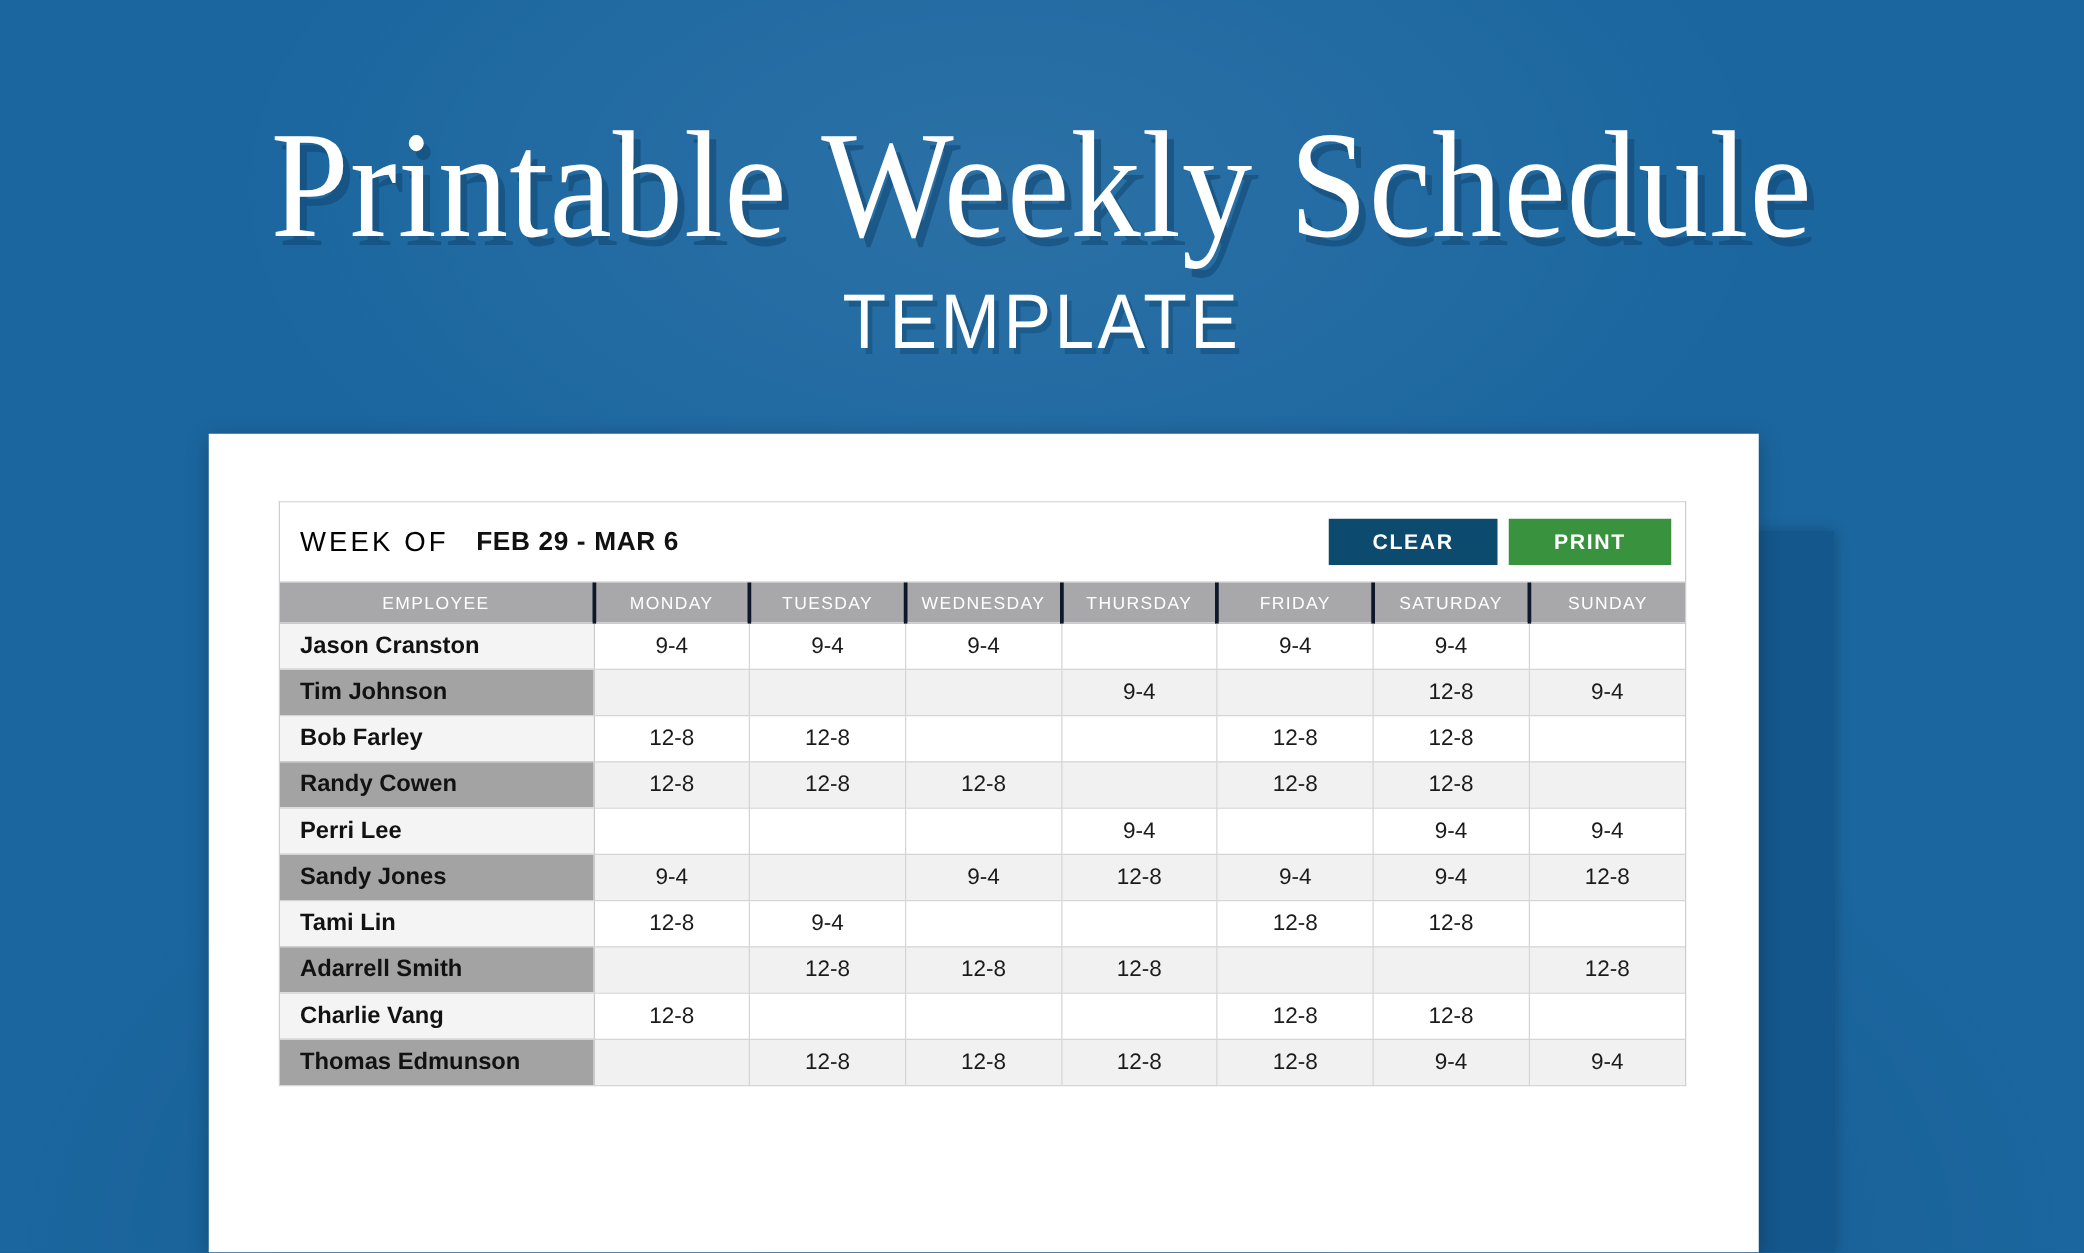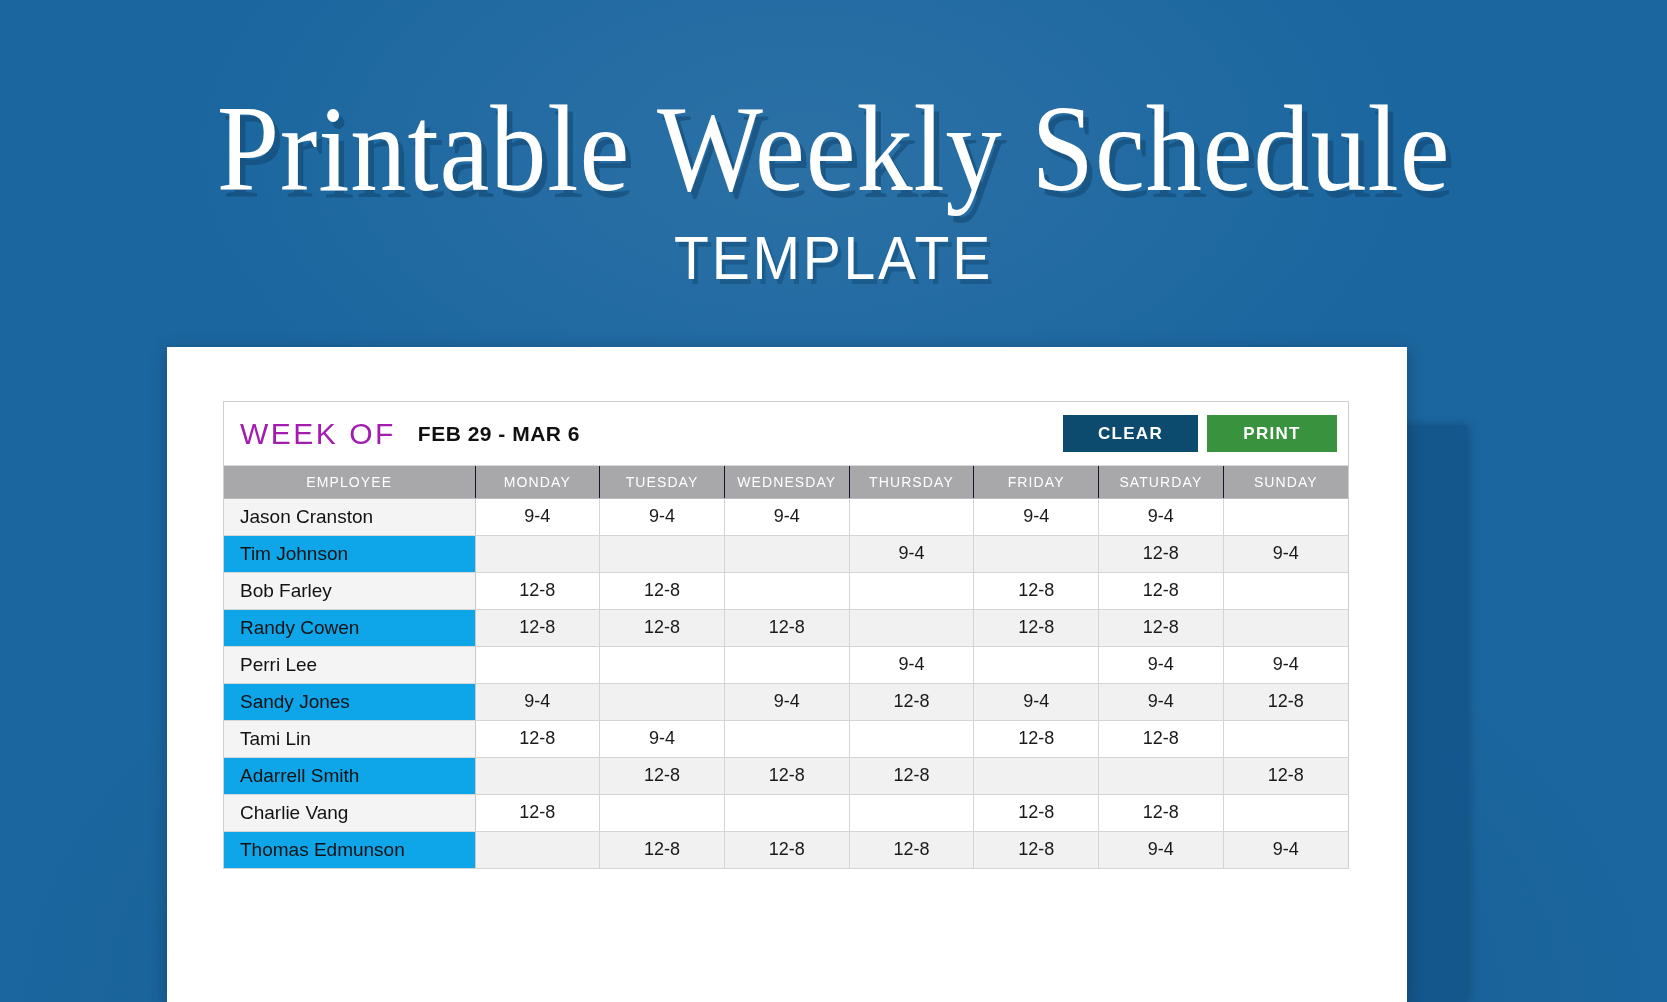--- a/index.html
+++ b/index.html
@@ -107,22 +107,22 @@
   
   #toolbar{
     height:64px;
     display:flex;
     align-items:center;
     padding:0 11px 0 16px;
     background:#fff;
     border-bottom:1px solid #d8d8d8;
   }
   #week-of-label{
-    font-size:30px;
-    color:#a21caf;
+    font-size:22px;
+    color:#000000;
     letter-spacing:2.5px;
     font-weight:400;
   }
   #week-range{
     font-size:21px;
     color:#111;
     font-weight:bold;
     letter-spacing:.5px;
     margin-left:22px;
   }
@@ -151,48 +151,48 @@
     table-layout:fixed;
   }
   thead th{
     background:#a8a8ab;
     color:#ffffff;
     font-size:14px;
     font-weight:400;
     letter-spacing:1.1px;
     height:32px;
     text-align:center;
-    border-right:1px solid #0f172a;
+    border-right:3px solid #0f172a;
     border-bottom:1px solid #bbbbbd;
   }
   thead th:last-child{ border-right:none; }
   thead th.col-employee{ width:251px; }
 
   tbody td{
     height:37px;
     font-size:18px;
     text-align:center;
     color:#1a1a1a;
     border-right:1px solid #d5d5d5;
     border-bottom:1px solid #d5d5d5;
     background:#ffffff;
   }
   tbody td:last-child{ border-right:none; }
   tbody tr.alt td{ background:#f1f1f1; }
 
   td.name-cell{
     text-align:left;
     padding-left:16px;
-    font-weight:normal;
+    font-weight:bold;
     font-size:19px;
     background:#f4f4f4;
     color:#121212;
     border-right:1px solid #c9c9c9;
   }
-  tr.alt td.name-cell{ background:#0ea5e9; }
+  tr.alt td.name-cell{ background:#a3a3a3; }
 </style>
 </head>
 <body>
 
 <div id="bg-texture"></div>
 <div id="back-page"></div>
 
 <div id="header">
   <div id="title">Printable Weekly Schedule</div>
   <div id="subtitle">TEMPLATE</div>

